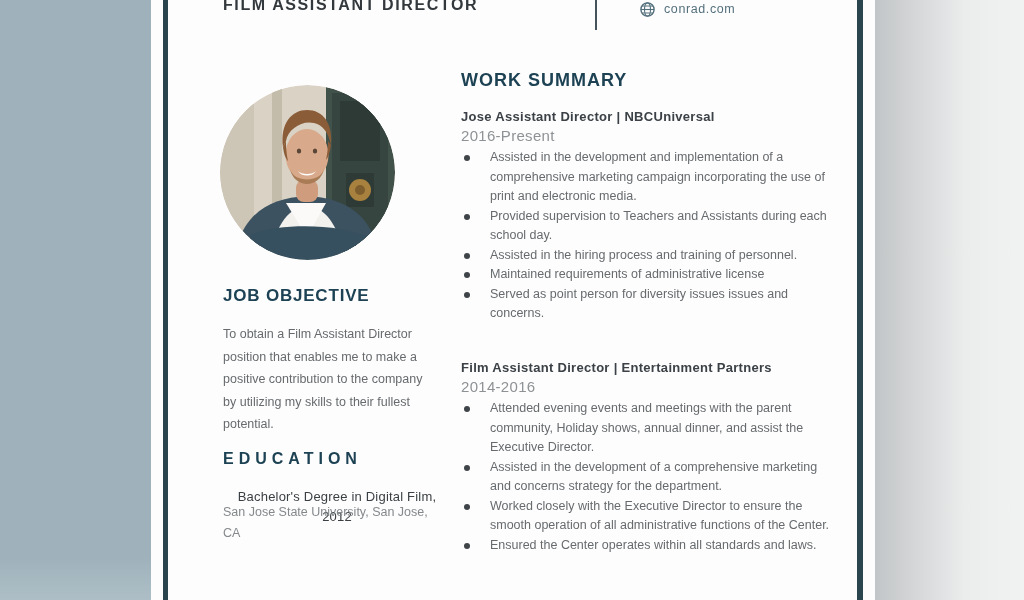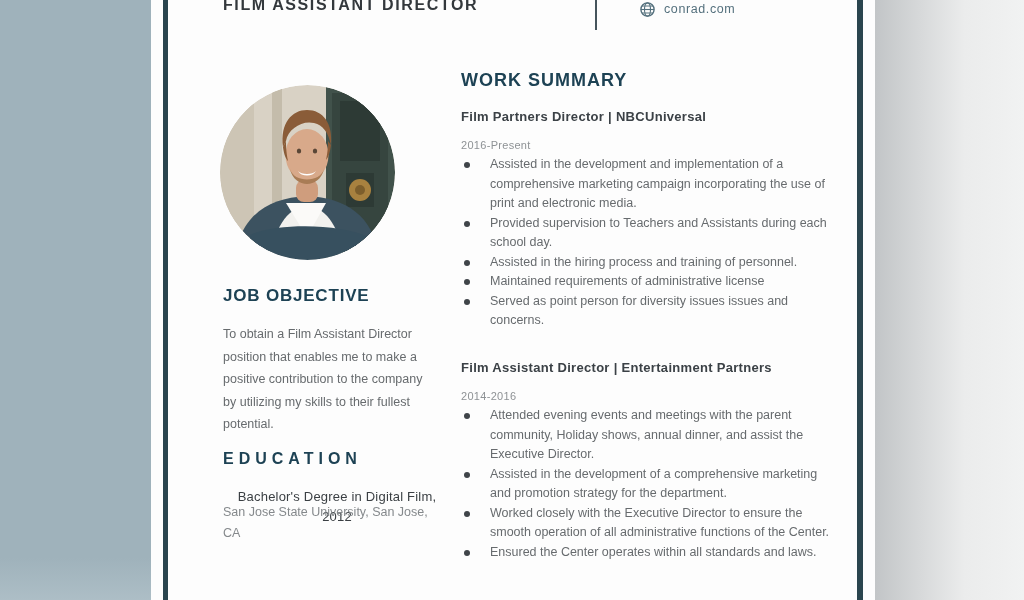--- a/index.html
+++ b/index.html
@@ -37,21 +37,21 @@
   .edu-degree{left:223px;top:487px;width:228px;font-size:13px;font-weight:normal;
     line-height:20px;color:#3a3f43;letter-spacing:0.2px;text-align:center;}
   .edu-school{left:223px;top:502px;width:206px;font-size:12.5px;line-height:20.5px;color:#85898c;}
 
   
   .work-h{left:461px;top:70px;font-size:18px;letter-spacing:1px;}
   .job{left:461px;width:380px;}
   .job1{top:109px;}
   .job2{top:360px;}
   .job-title{font-size:13px;font-weight:bold;color:#3b4146;letter-spacing:0.3px;}
-  .job-dates{font-size:11px;color:#8e9295;margin-top:15px;letter-spacing:0.3px;}
+  .job-dates{font-size:15px;color:#8e9295;margin-top:3px;letter-spacing:0.3px;}
   .job ul{margin:4px 0 0 0;padding:0;list-style:none;}
   .job li{position:relative;padding-left:29px;font-size:12.5px;line-height:19.5px;
     color:#676b6e;max-width:352px;}
   .job li::before{content:"";position:absolute;left:3px;top:7px;width:6px;height:6px;
     border-radius:50%;background:#3f4449;}
 </style>
 </head>
 <body>
 
 <div class="abs left-strip"></div>
@@ -110,33 +110,33 @@
 <div class="abs sec-heading objective-h">JOB OBJECTIVE</div>
 <div class="abs objective-p">To obtain a Film Assistant Director position that enables me to make a positive contribution to the company by utilizing my skills to their fullest potential.</div>
 
 <div class="abs sec-heading education-h">EDUCATION</div>
 <div class="abs edu-degree">Bachelor's Degree in Digital Film, 2012</div>
 <div class="abs edu-school">San Jose State University, San Jose, CA</div>
 
 <div class="abs sec-heading work-h">WORK SUMMARY</div>
 
 <div class="abs job job1">
-  <div class="job-title">Film Partners Director | NBCUniversal</div>
+  <div class="job-title">Jose Assistant Director | NBCUniversal</div>
   <div class="job-dates">2016-Present</div>
   <ul>
       <li>Assisted in the development and implementation of a comprehensive marketing campaign incorporating the use of print and electronic media.</li>
       <li>Provided supervision to Teachers and Assistants during each school day.</li>
       <li>Assisted in the hiring process and training of personnel.</li>
       <li>Maintained requirements of administrative license</li>
       <li>Served as point person for diversity issues issues and concerns.</li>
     </ul>
 </div>
 
 <div class="abs job job2">
   <div class="job-title">Film Assistant Director | Entertainment Partners</div>
   <div class="job-dates">2014-2016</div>
   <ul>
       <li>Attended evening events and meetings with the parent community, Holiday shows, annual dinner, and assist the Executive Director.</li>
-      <li>Assisted in the development of a comprehensive marketing and promotion strategy for the department.</li>
+      <li>Assisted in the development of a comprehensive marketing and concerns strategy for the department.</li>
       <li>Worked closely with the Executive Director to ensure the smooth operation of all administrative functions of the Center.</li>
       <li>Ensured the Center operates within all standards and laws.</li>
     </ul>
 </div>
 
 </body></html>

